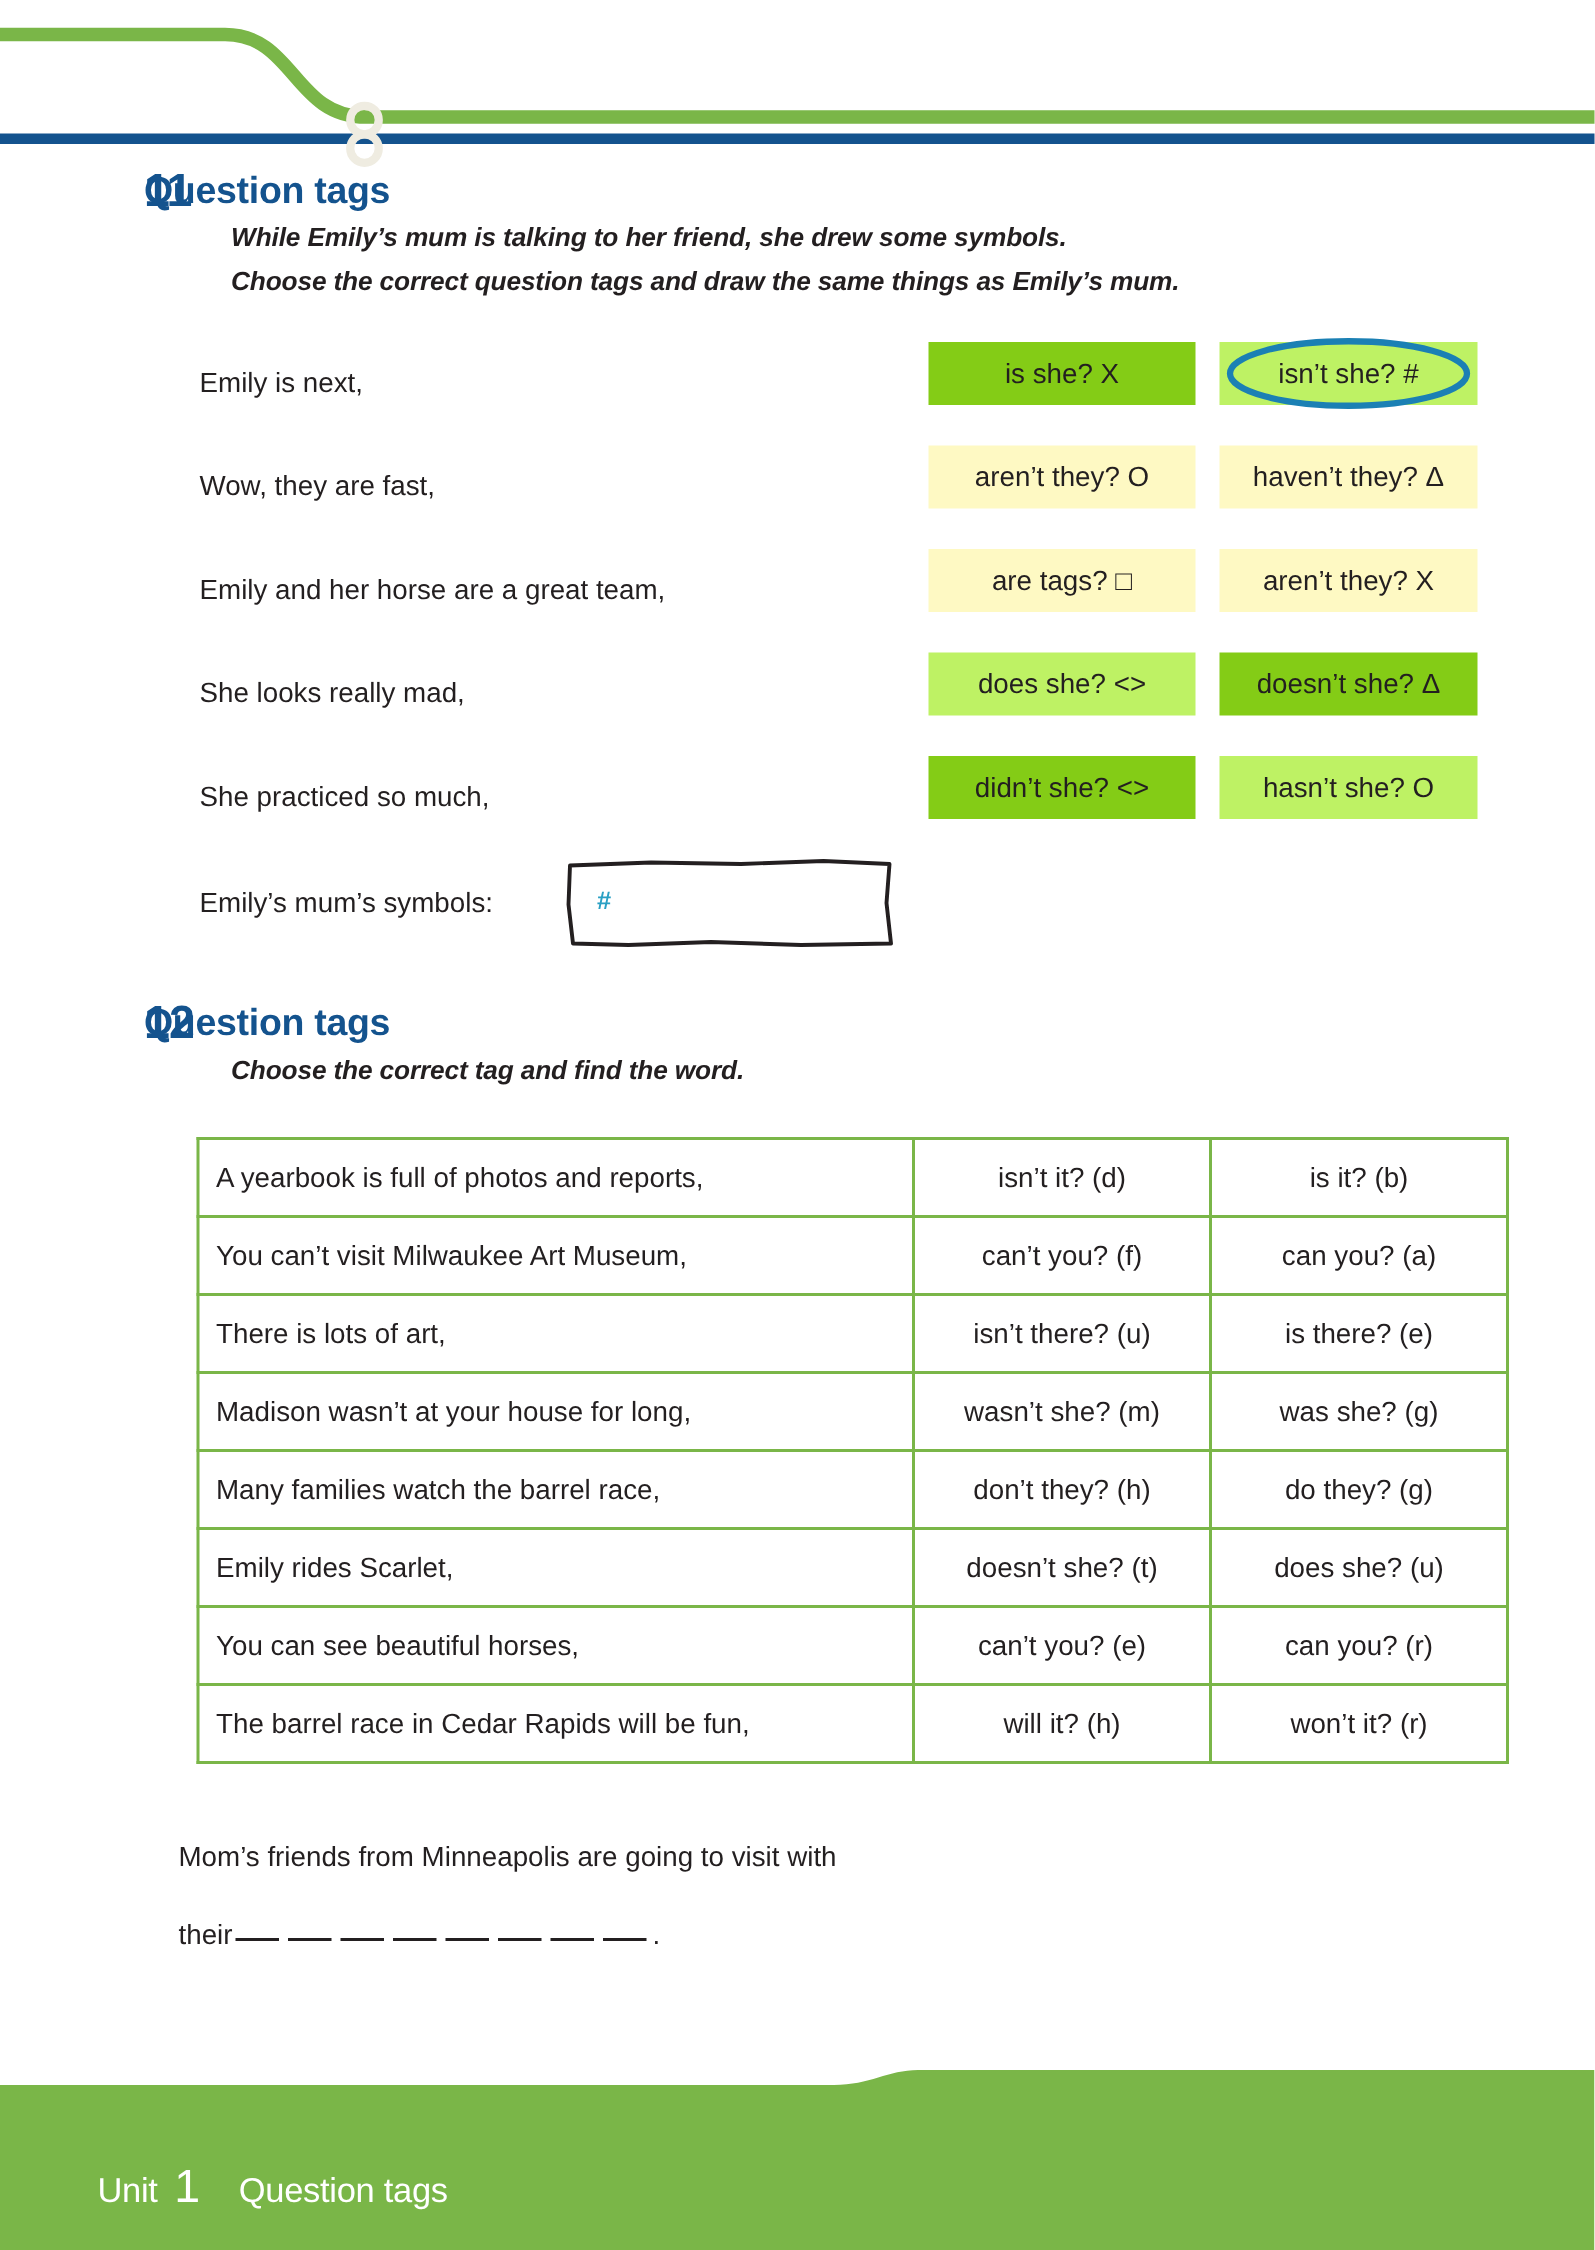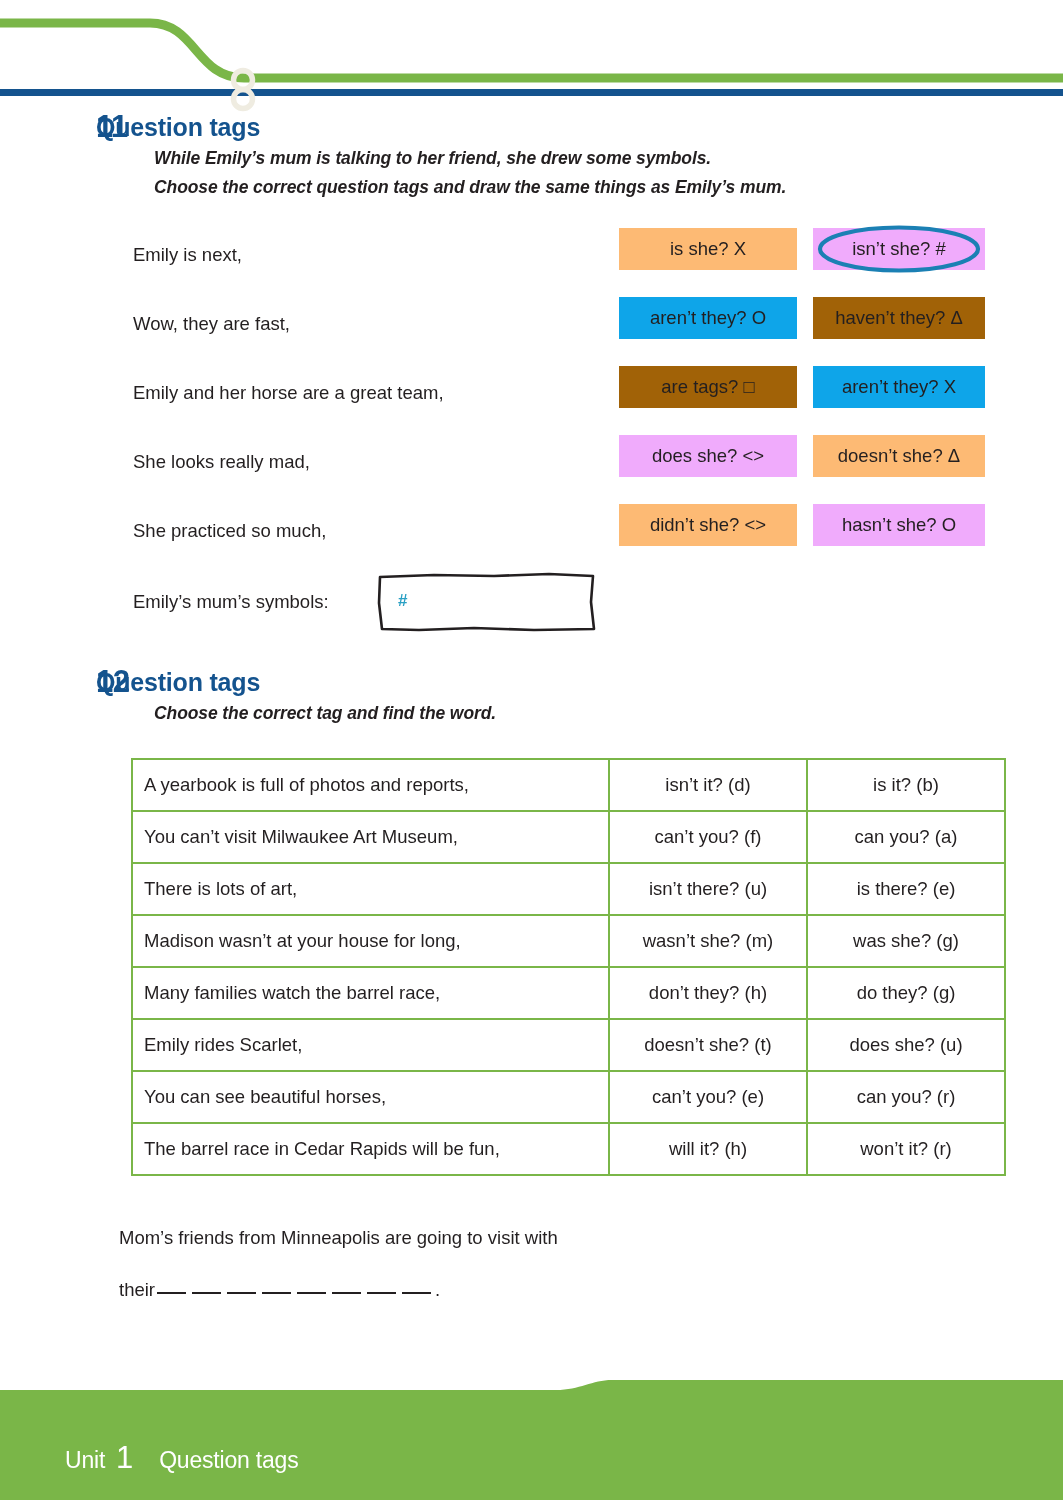--- a/index.html
+++ b/index.html
@@ -99,24 +99,24 @@
     height: 42px;
     line-height: 42px;
     font-size: 18.5px;
     text-align: center;
     color: #231f20;
     white-space: nowrap;
     box-sizing: border-box;
   }
   .tagbox.col1 { left: 619px; width: 178px; }
   .tagbox.col2 { left: 813px; width: 172px; }
-  .hl-blue   { background: #fdba74; }
-  .hl-peach  { background: #0ea5e9; }
-  .hl-green  { background: #a16207; }
-  .hl-cream  { background: #f0abfc; }
+  .hl-blue   { background: #84cc16; }
+  .hl-peach  { background: #fef9c3; }
+  .hl-green  { background: #fef9c3; }
+  .hl-cream  { background: #bef264; }
 
   .circle-mark {
     position: absolute;
     left: 0;
     top: -4px;
     width: 100%;
     height: 50px;
     pointer-events: none;
   }
 

